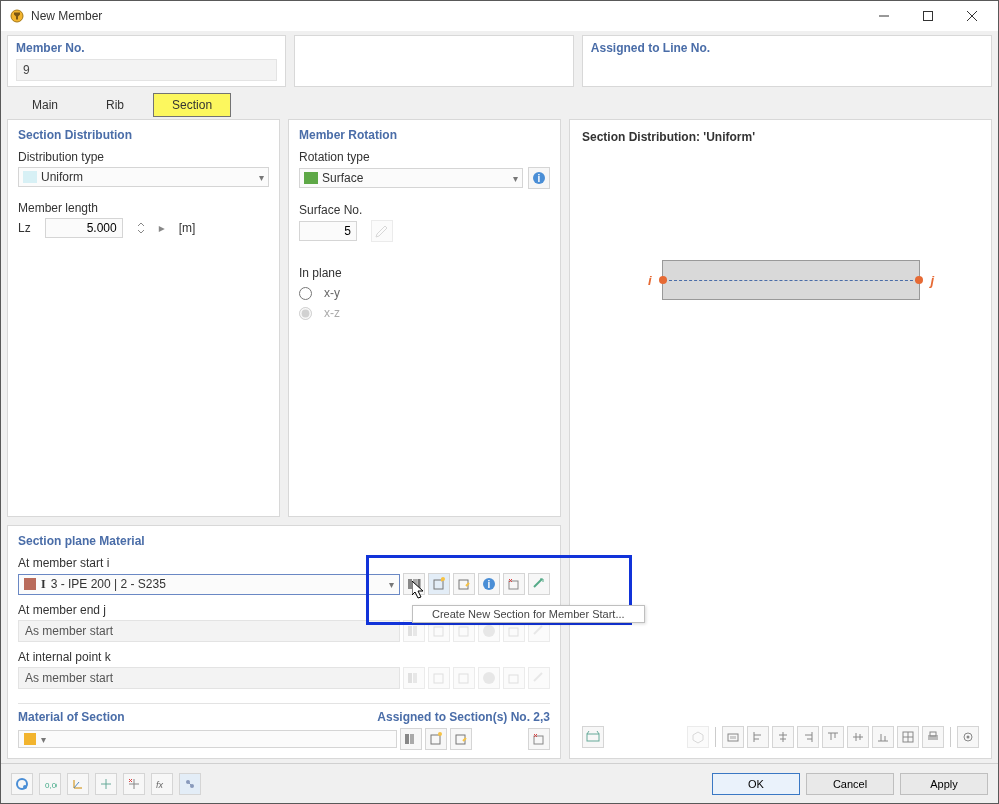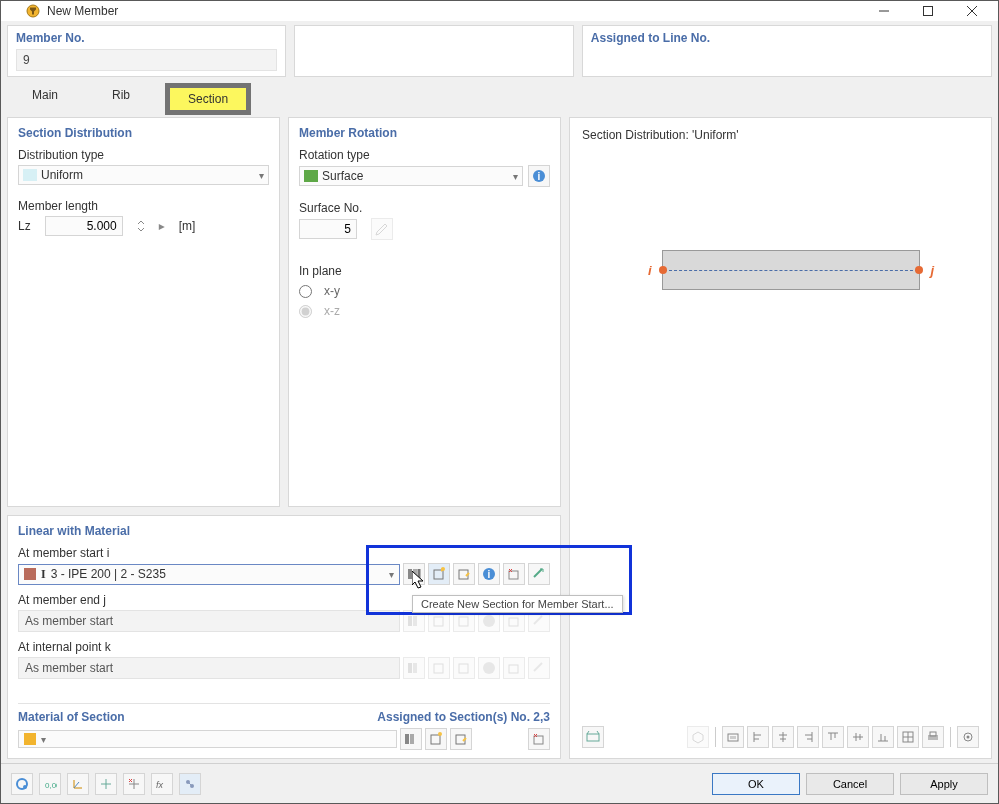--- a/index.html
+++ b/index.html
@@ -1,34 +1,34 @@
 <!DOCTYPE html>
 <html><head>
 <meta charset="utf-8">
 <style>
 * { box-sizing: border-box; margin: 0; padding: 0; }
 body { font-family: "Segoe UI", Tahoma, sans-serif; font-size: 12px; background: #fff; color: #333; }
 .window { width: 999px; height: 804px; border: 1px solid #595959; display: flex; flex-direction: column; background: #fff; }
-.titlebar { height: 20px; display: flex; align-items: center; padding: 0 4px 0 8px; background: #fff; margin-left: 16px; }
+.titlebar { height: 30px; display: flex; align-items: center; padding: 0 4px 0 8px; background: #fff; }
 .titlebar .icon { width: 16px; height: 16px; margin-right: 6px; }
 .titlebar .title { flex: 1; font-size: 12px; }
 .titlebar .btn { width: 44px; height: 28px; display: flex; align-items: center; justify-content: center; }
 .content { flex: 1; background: #f0f0f0; display: flex; flex-direction: column; padding: 4px 6px; overflow: hidden; position: relative; }
 .top-row { display: flex; gap: 8px; height: 52px; }
 .field-box { flex: 1; background: #fff; border: 1px solid #d8d8d8; padding: 5px 8px; }
 .field-box.wide { flex: 1.5; }
 .field-label { color: #4a6da8; font-weight: 600; font-size: 12px; }
 .field-input { width: 100%; background: #f3f3f3; border: 1px solid #e3e3e3; padding: 3px 6px; margin-top: 4px; font-family: inherit; font-size: 12px; color: #444; }
 .assigned-row { display: flex; gap: 3px; align-items: center; margin-top: 4px; }
 .assigned-row .field-input { flex: 1; margin-top: 0; }
 .icon-btn { width: 22px; height: 22px; background: #f7f7f7; border: 1px solid #d5d5d5; display: flex; align-items: center; justify-content: center; cursor: pointer; }
 .icon-btn.disabled { opacity: 0.45; cursor: default; }
-.tabs { display: flex; gap: 16px; margin-top: 6px; padding-left: 6px; }
+.tabs { display: flex; gap: 10px; margin-top: 6px; padding-left: 6px; }
 .tab { padding: 4px 18px; background: #f0f0f0; border: 1px solid transparent; font-size: 12px; cursor: pointer; }
-.tab.active { background: #fcf75e; border: 5px solid #737373; }
+.tab.active { background: #fcf75e; border: 1px solid #737373; }
 .main-area { flex: 1; display: flex; gap: 8px; margin-top: 2px; min-height: 0; }
 .left-col { width: 554px; display: flex; flex-direction: column; gap: 8px; }
 .panels-row { display: flex; gap: 8px; height: 404px; }
 .panel { flex: 1; background: #fff; border: 1px solid #d8d8d8; padding: 8px 10px; }
 .panel-title { color: #4a6da8; font-weight: 600; font-size: 12px; margin-bottom: 8px; }
 .lbl { font-size: 12px; margin-bottom: 3px; color: #333; }
 .dropdown { display: flex; align-items: center; background: #fbfbfb; border: 1px solid #d5d5d5; padding: 2px 4px; cursor: pointer; font-size: 12px; }
 .dropdown .sw { width: 14px; height: 12px; margin-right: 4px; }
 .dropdown .txt { flex: 1; }
 .dropdown .chev { color: #777; font-size: 10px; }
@@ -43,39 +43,39 @@
 .sm-row .lbl { margin-bottom: 3px; }
 .sm-ctrl-row { display: flex; align-items: center; gap: 3px; }
 .sm-dropdown { flex: 1; display: flex; align-items: center; background: #fbfbfb; border: 1px solid #d5d5d5; padding: 2px 5px; font-size: 12px; cursor: pointer; }
 .sm-dropdown .sw { width: 12px; height: 12px; margin-right: 5px; }
 .sm-dropdown .txt { flex: 1; }
 .sm-dropdown .chev { color: #777; font-size: 10px; }
 .sm-readonly { flex: 1; background: #f3f3f3; border: 1px solid #e3e3e3; padding: 3px 6px; font-size: 12px; color: #555; }
 .toolbar-icons { display: flex; gap: 3px; }
 .material-row { display: flex; justify-content: space-between; align-items: baseline; }
 .right-col { flex: 1; background: #fff; border: 1px solid #d8d8d8; padding: 10px 12px; display: flex; flex-direction: column; }
-.right-title { font-size: 12px; color: #333; margin-bottom: 0; }
+.right-title { font-size: 12px; color: #333; margin-bottom: 8px; font-weight: bold; }
 .preview-area { flex: 1; position: relative; }
 .beam { position: absolute; top: 108px; left: 80px; width: 258px; height: 40px; }
 .beam-rect { width: 100%; height: 100%; background: #d9d9d9; border: 1px solid #999; }
 .beam-line { position: absolute; top: 50%; left: 2px; right: 2px; border-top: 1px dashed #4a6da8; }
 .beam-node { position: absolute; width: 8px; height: 8px; background: #e66a34; border-radius: 50%; top: 50%; transform: translateY(-50%); }
 .beam-node.left { left: -3px; }
 .beam-node.right { right: -3px; }
 .beam-label { position: absolute; color: #e66a34; font-weight: bold; font-style: italic; font-size: 13px; top: 50%; transform: translateY(-50%); }
 .beam-label.left { left: -14px; }
 .beam-label.right { right: -14px; }
 .preview-toolbar { display: flex; gap: 3px; align-items: center; padding-top: 6px; border-top: 1px solid transparent; }
 .preview-toolbar .spacer { flex: 1; }
 .footer { height: 40px; border-top: 1px solid #d0d0d0; display: flex; align-items: center; padding: 0 10px; gap: 6px; background: #f0f0f0; }
 .footer .spacer { flex: 1; }
 .footer .btn-main { width: 88px; height: 22px; border: 1px solid #bfbfbf; background: #e9e9e9; font-size: 11px; cursor: pointer; }
 .footer .btn-main.ok { border: 1px solid #3a78c4; background: #eaf2fb; }
 .highlight-box { position: absolute; border: 3px solid #1133d9; pointer-events: none; }
-.tooltip { position: absolute; background: #fff; border: 1px solid #bfbfbf; padding: 2px 8px; font-size: 11px; color: #444; white-space: nowrap; box-shadow: 1px 1px 3px rgba(0,0,0,.15); }
+.tooltip { position: absolute; background: #fff; border: 1px solid #bfbfbf; padding: 2px 19px; font-size: 11px; color: #444; white-space: nowrap; box-shadow: 1px 1px 3px rgba(0,0,0,.15); }
 .cursor-arrow { position: absolute; pointer-events: none; }
 svg { display: block; }
 .sep { width: 1px; height: 20px; background: #ccc; margin: 0 3px; }
 </style>
 </head>
 <body>
 
 <div class="window">
   <div class="titlebar">
     <span class="icon">
@@ -174,21 +174,21 @@
                 <span>x-y</span>
               </div>
             <div class="radio-row disabled">
                 <input type="radio" name="plane" checked="" disabled="" style="">
                 <span>x-z</span>
               </div>
           </div>
         </div>
 
         <div class="section-material">
-          <div class="panel-title">Linear with Material</div>
+          <div class="panel-title">Section plane Material</div>
 
           <div class="sm-row">
             <div class="lbl">At member start i</div>
             <div class="sm-ctrl-row">
               <div class="sm-dropdown" style="border-color:#6a88c4">
                 <span class="sw" style="background:#b96b5b"></span>
                 <span style="font-family:serif;font-weight:bold">I</span>
                 <span class="txt" style="margin-left:5px">3 - IPE 200 | 2 - S235</span>
                 <span class="chev">▾</span>
               </div>
@@ -308,21 +308,21 @@
                   </div>
                 <div class="icon-btn disabled">
                     <svg width="14" height="14">
                       <path d="M2 10l8-8" stroke="#ccc" stroke-width="2"></path>
                     </svg>
                   </div>
               </div>
             </div>
           </div>
 
-          <div class="sm-row" style="border-top:1px solid #e3e3e3;padding-top:6px;margin-top:24px">
+          <div class="sm-row" style="border-top:1px solid #e3e3e3;padding-top:6px;margin-top:14px">
             <div class="material-row">
               <div class="panel-title" style="margin:0">Material of Section</div>
               <div class="panel-title" style="margin:0">Assigned to Section(s) No. 2,3</div>
             </div>
             <div class="sm-ctrl-row" style="margin-top:4px">
               <div class="sm-dropdown">
                 <span class="sw" style="background:#f2b42e"></span>
                 <span class="chev">▾</span>
               </div>
               <div class="toolbar-icons">

